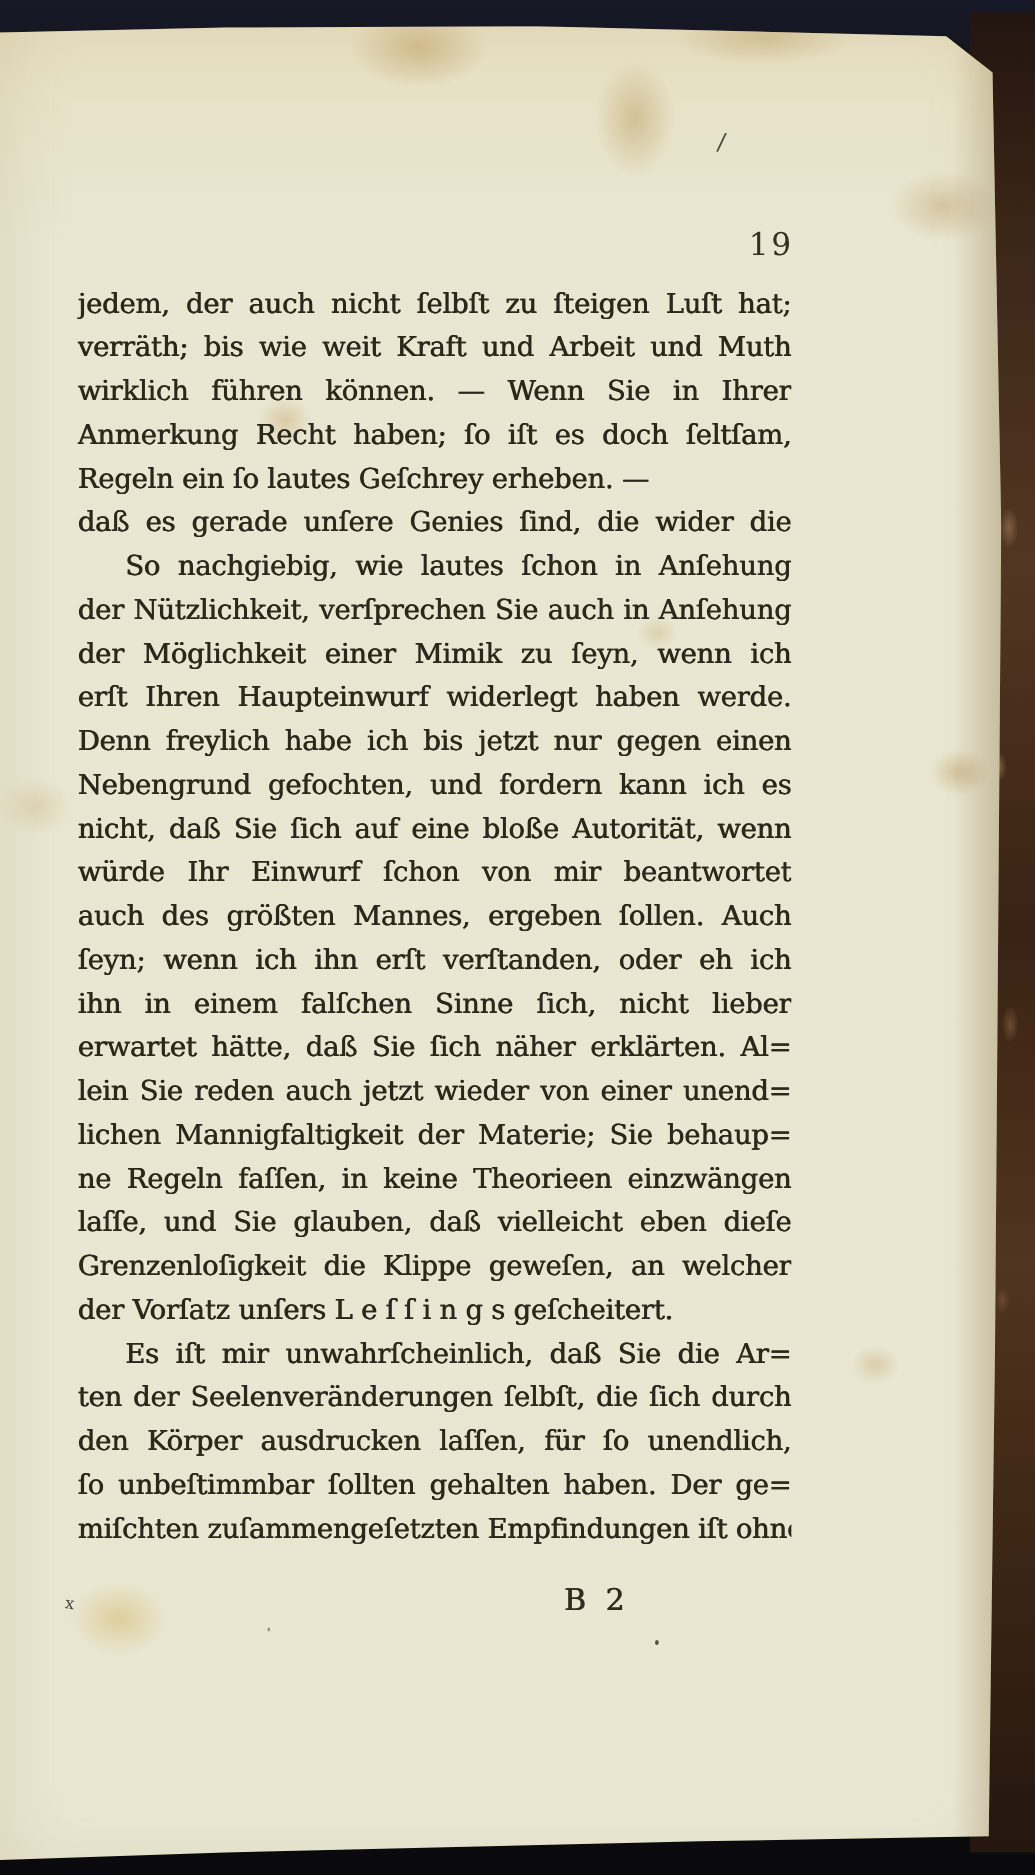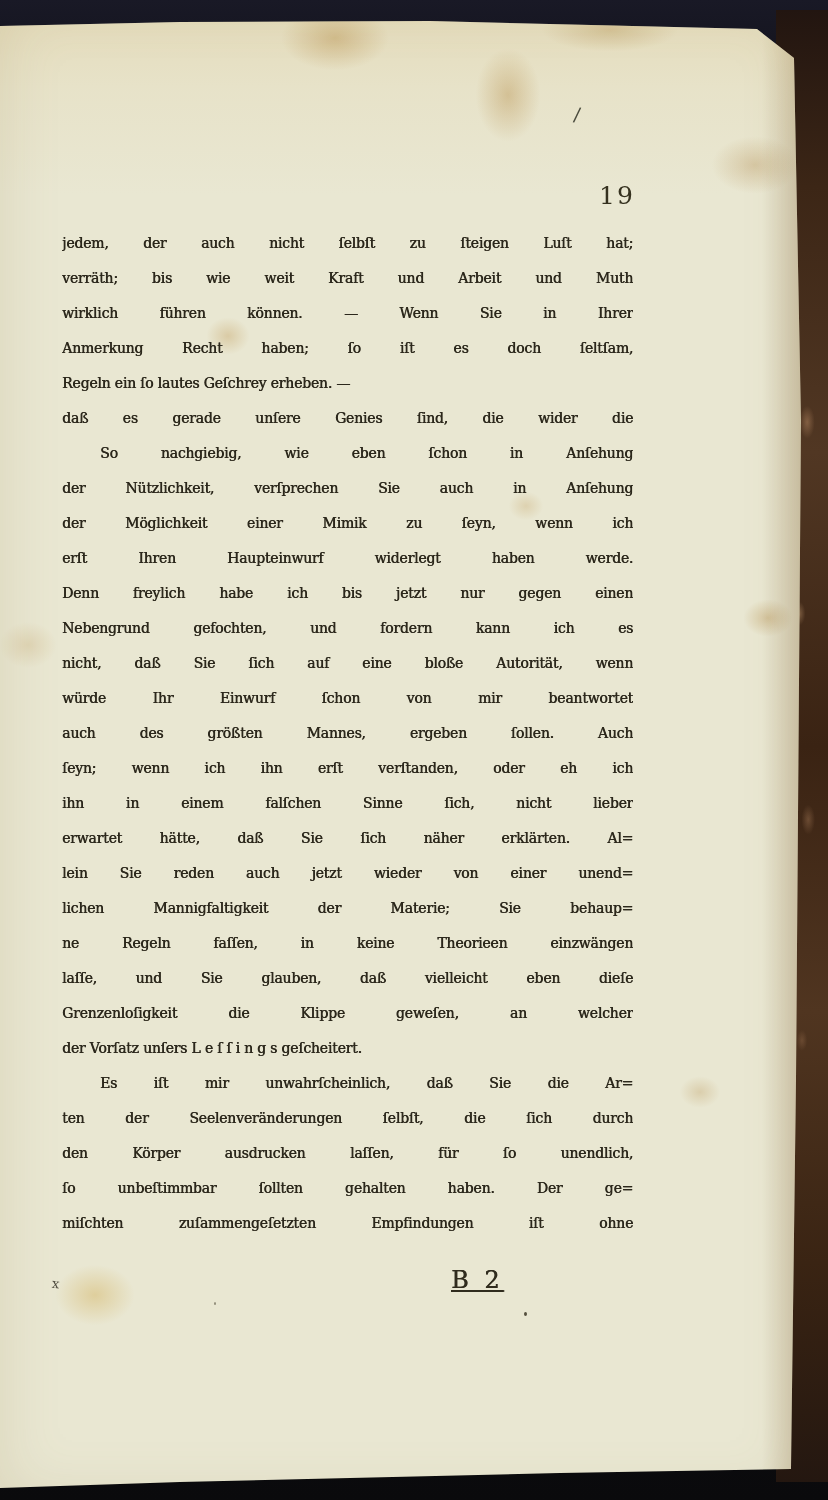--- a/index.html
+++ b/index.html
@@ -79,21 +79,21 @@
     color: #35311f;
     letter-spacing: 2px;
   }
   .text-block {
     position: absolute;
     left: 62px;
     top: 226px;
     width: 571px;
     z-index: 3;
     color: var(--ink);
-    font-size: 14px;
+    font-size: 22px;
     letter-spacing: -0.2px;
     text-shadow: 0.5px 0 0 currentColor; 
   }
   .line {
     height: 35px;
     line-height: 35px;
     text-align: justify;
     text-align-last: justify;
     overflow: hidden;
     white-space: nowrap;
@@ -102,21 +102,20 @@
   .line.indent { text-indent: 38px; }
   .signature {
     position: absolute;
     left: 451px;
     top: 1266px;
     z-index: 3;
     font-size: 24px;
     color: #302c1e;
     letter-spacing: 4px;
     text-shadow: 0.5px 0 0 currentColor;
-    text-decoration: underline;
   }
   .press-mark {
     position: absolute;
     left: 52px;
     top: 1276px;
     z-index: 3;
     font-size: 13px;
     color: var(--faded-ink);
     transform: rotate(8deg);
   }
@@ -149,21 +148,21 @@
 
   <div class="page-number">19</div>
 
   <div class="text-block">
       <div class="line">jedem, der auch nicht ſelbſt zu ſteigen Luſt hat;</div>
       <div class="line">verräth; bis wie weit Kraft und Arbeit und Muth</div>
       <div class="line">wirklich führen können. — Wenn Sie in Ihrer</div>
       <div class="line">Anmerkung Recht haben; ſo iſt es doch ſeltſam,</div>
       <div class="line ragged">Regeln ein ſo lautes Geſchrey erheben. —</div>
       <div class="line">daß es gerade unſere Genies ſind, die wider die</div>
-      <div class="line indent">So nachgiebig, wie eben ſchon in Anſehung</div>
+      <div class="line indent">So nachgiebig, wie lautes ſchon in Anſehung</div>
       <div class="line">der Nützlichkeit, verſprechen Sie auch in Anſehung</div>
       <div class="line">der Möglichkeit einer Mimik zu ſeyn, wenn ich</div>
       <div class="line">erſt Ihren Haupteinwurf widerlegt haben werde.</div>
       <div class="line">Denn freylich habe ich bis jetzt nur gegen einen</div>
       <div class="line">Nebengrund gefochten, und fordern kann ich es</div>
       <div class="line">nicht, daß Sie ſich auf eine bloße Autorität, wenn</div>
       <div class="line">würde Ihr Einwurf ſchon von mir beantwortet</div>
       <div class="line">auch des größten Mannes, ergeben ſollen. Auch</div>
       <div class="line">ſeyn; wenn ich ihn erſt verſtanden, oder eh ich</div>
       <div class="line">ihn in einem falſchen Sinne ſich, nicht lieber</div>

